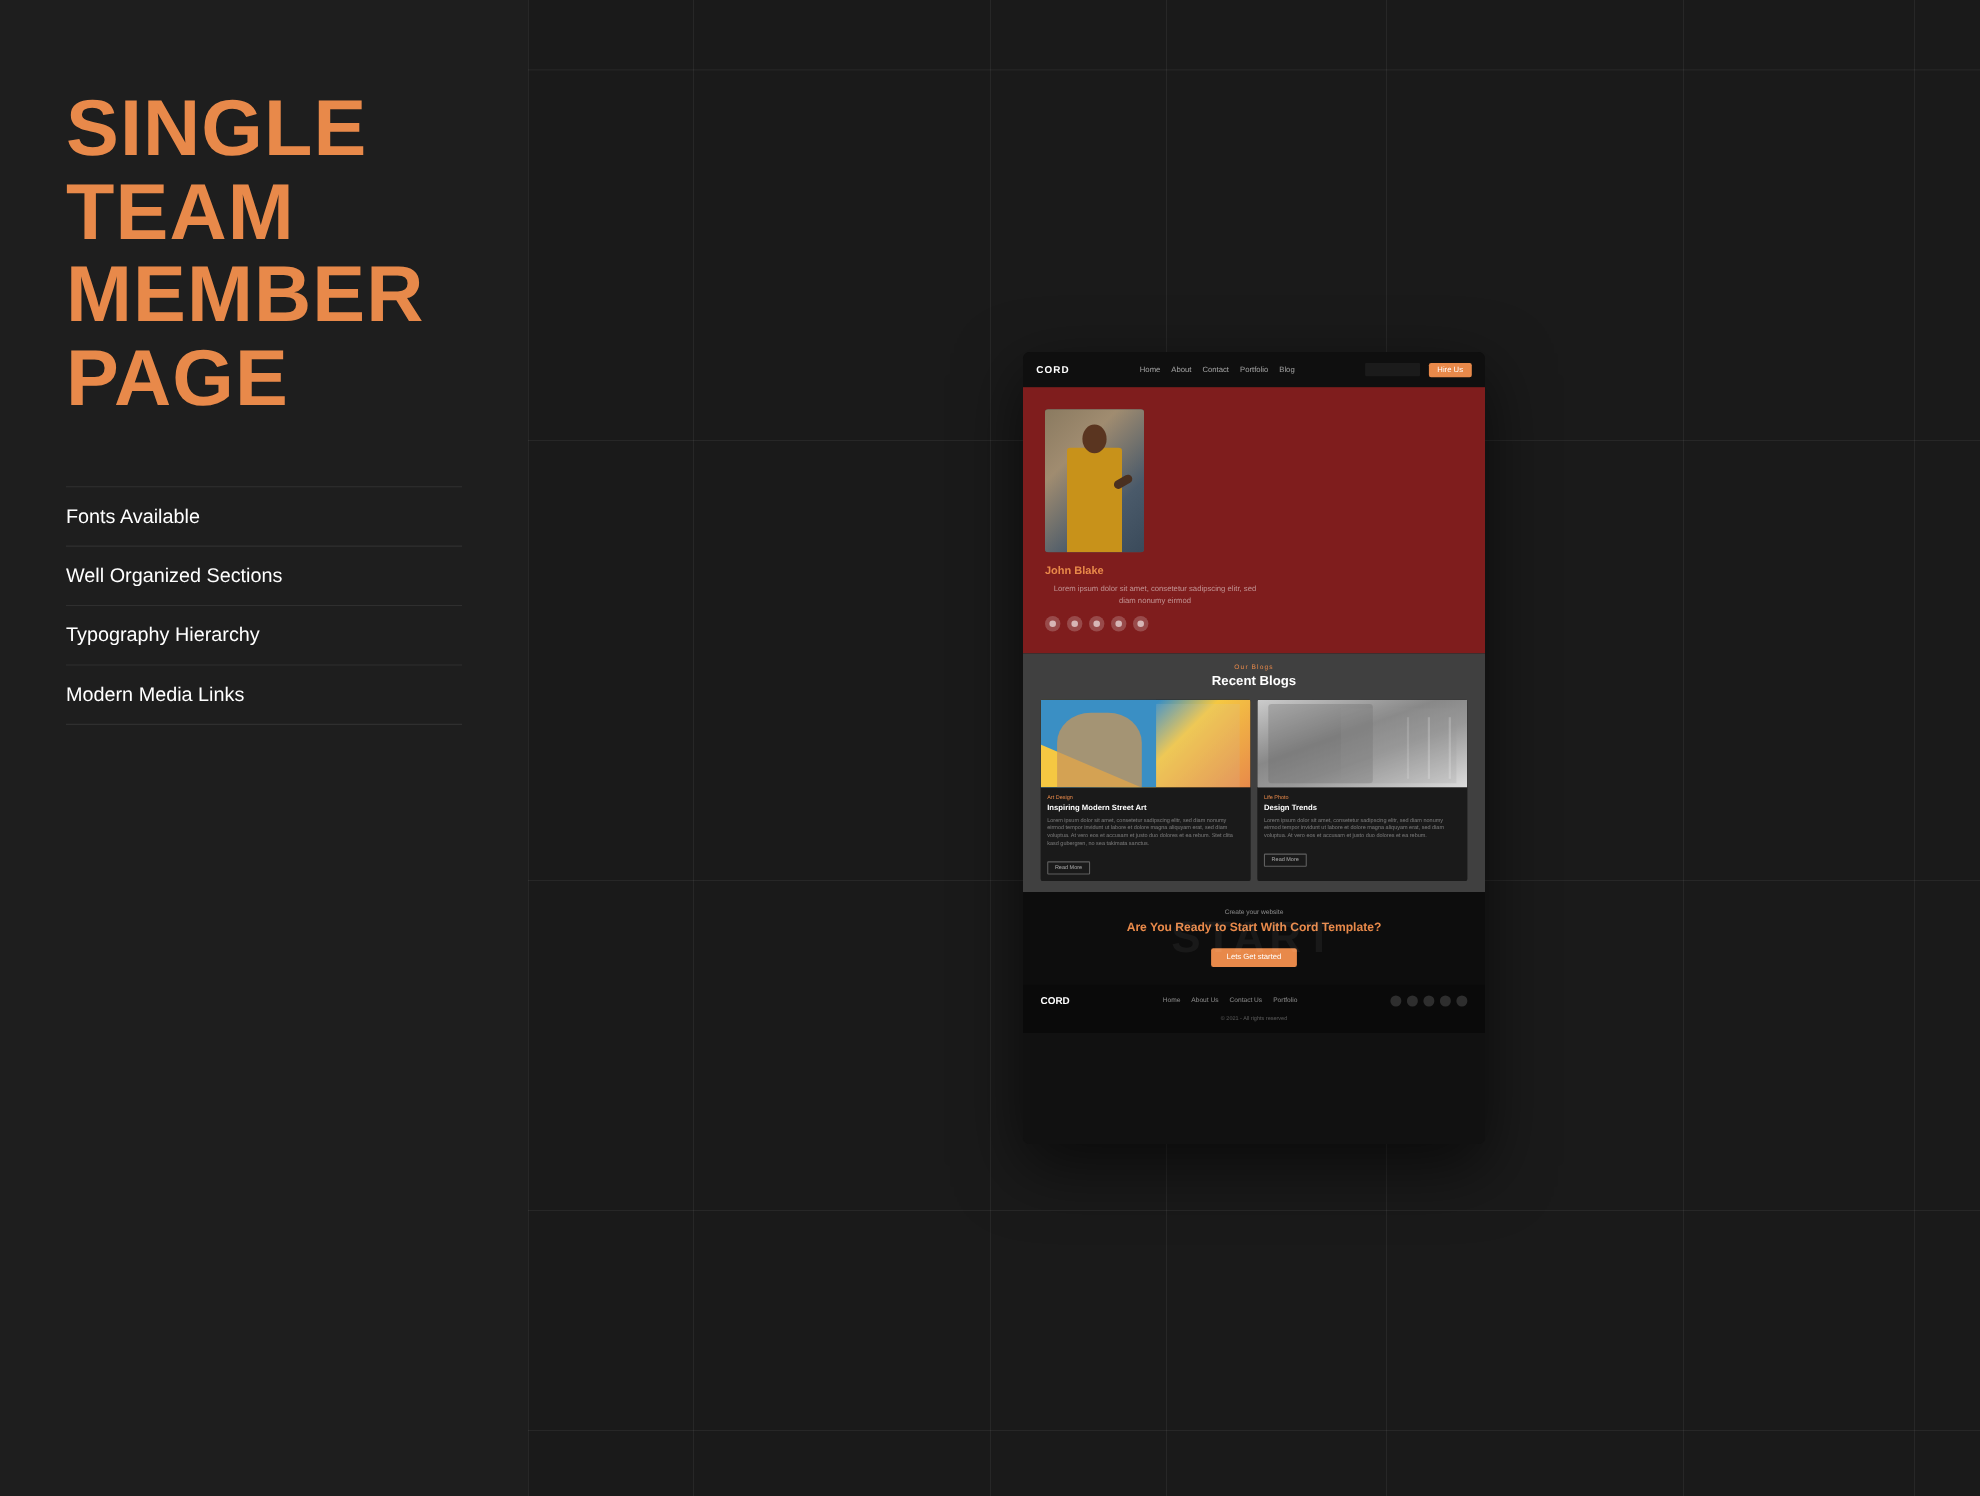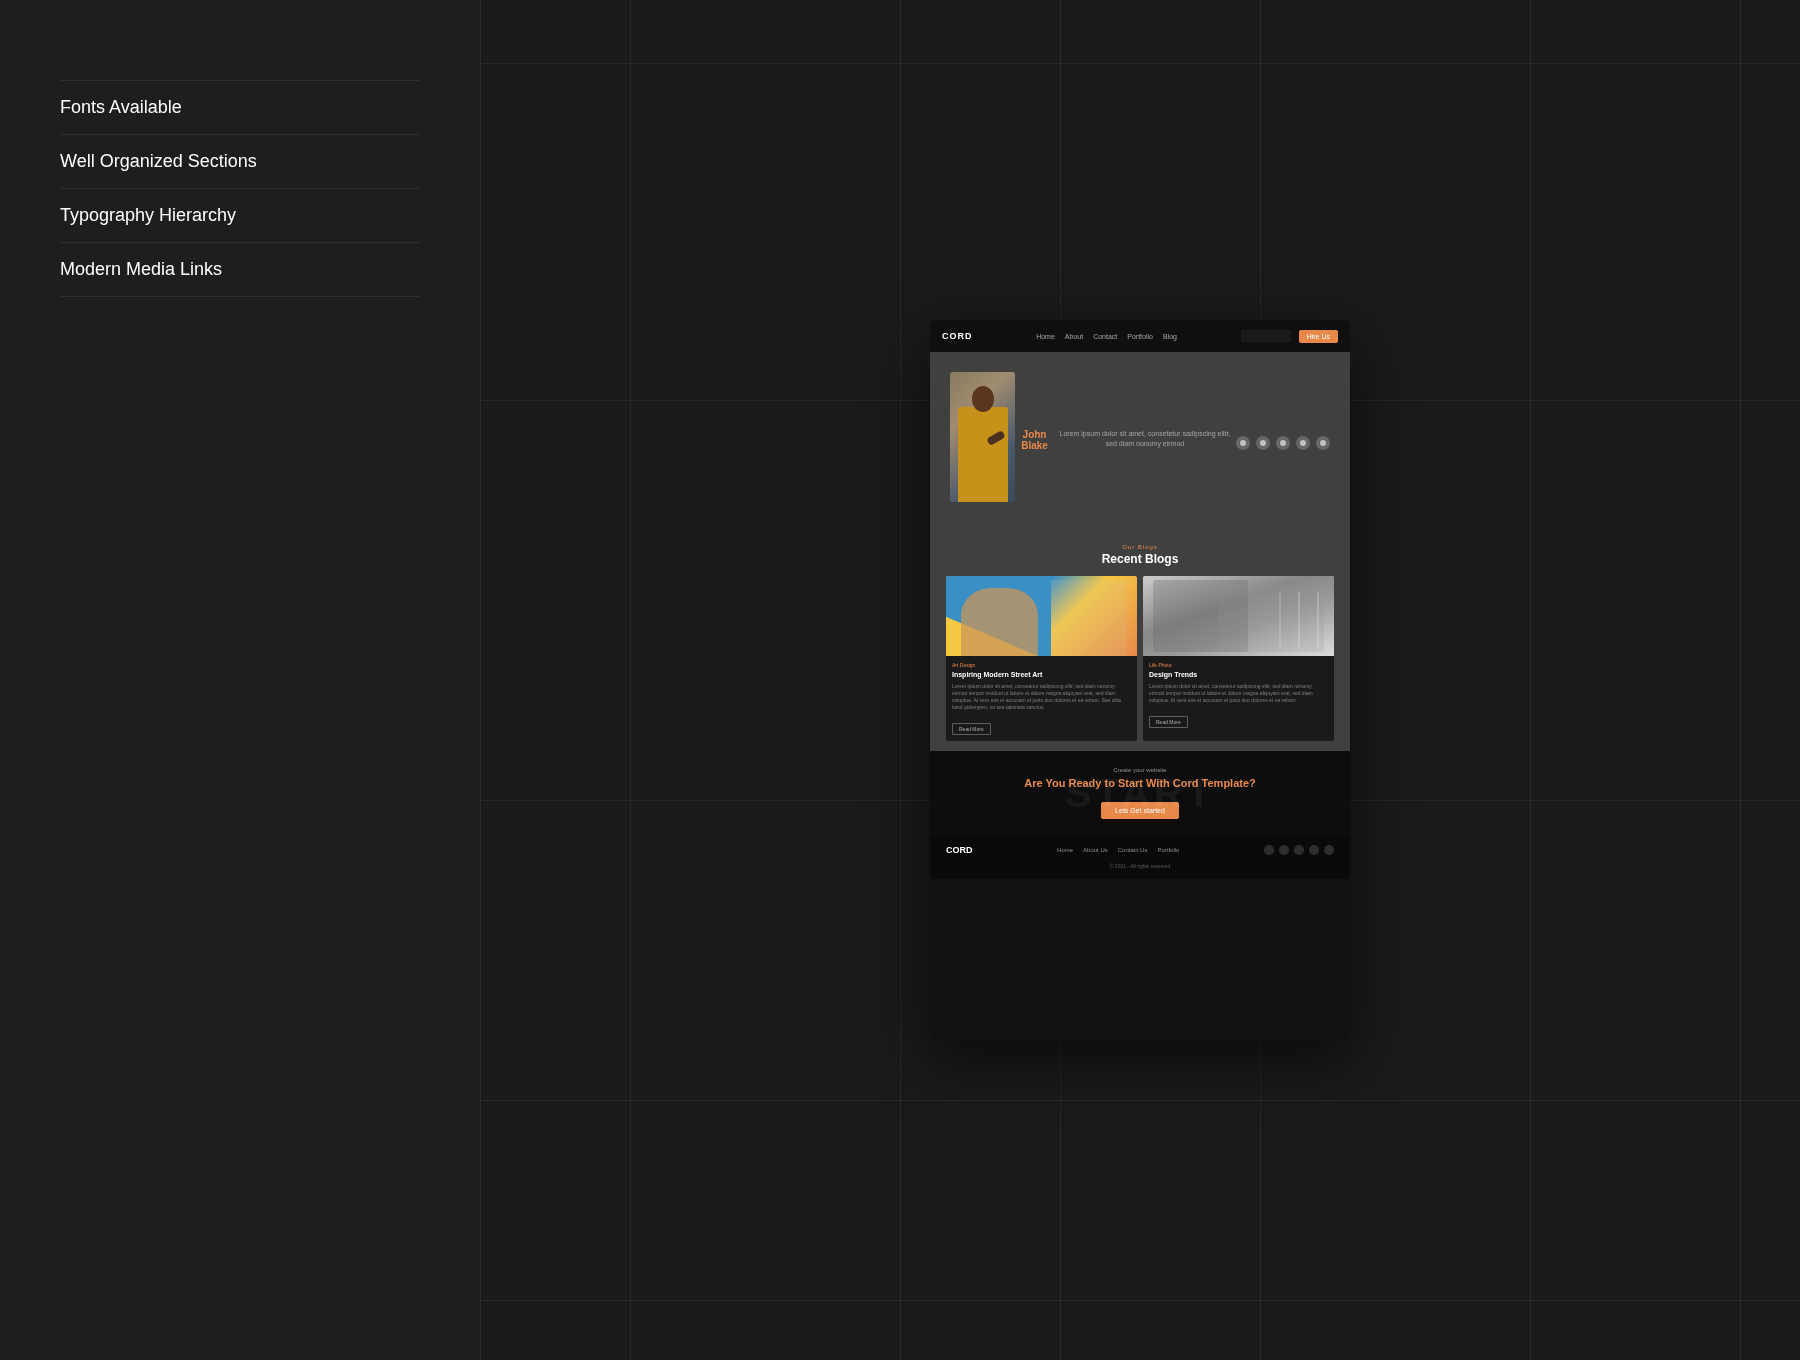--- a/index.html
+++ b/index.html
@@ -132,24 +132,25 @@
     .mock-nav-btn {
       background: #e8894a;
       color: #ffffff;
       font-size: 7px;
       padding: 3px 8px;
       border-radius: 2px;
     }
 
     
     .profile-section {
-      background: #404040;
+      background: #7f1d1d;
       padding: 20px;
       display: flex;
-      align-items: center;
+      flex-direction: column;
+      align-items: flex-start;
       text-align: center;
     }
 
     .profile-photo {
       width: 90px;
       height: 130px;
       border-radius: 3px;
       overflow: hidden;
       margin-bottom: 12px;
       background: #555;
@@ -419,20 +420,25 @@
   <div class="grid-line-v" style="left: 1530px"></div>
   <div class="grid-line-v" style="left: 1740px"></div>
   <div class="grid-line-h" style="top: 63px"></div>
   <div class="grid-line-h" style="top: 400px"></div>
   <div class="grid-line-h" style="top: 800px"></div>
   <div class="grid-line-h" style="top: 1100px"></div>
   <div class="grid-line-h" style="top: 1300px"></div>
 </div>
 
 <div class="left-panel">
+  <div class="page-title">
+    <span>SINGLE TEAM</span><br>
+    <span>MEMBER</span><br>
+    <span>PAGE</span>
+  </div>
 
   <div class="features-list">
     <div class="feature-item">Fonts Available</div>
     <div class="feature-item">Well Organized Sections</div>
     <div class="feature-item">Typography Hierarchy</div>
     <div class="feature-item">Modern Media Links</div>
   </div>
 </div>
 
 <div class="preview-area">

